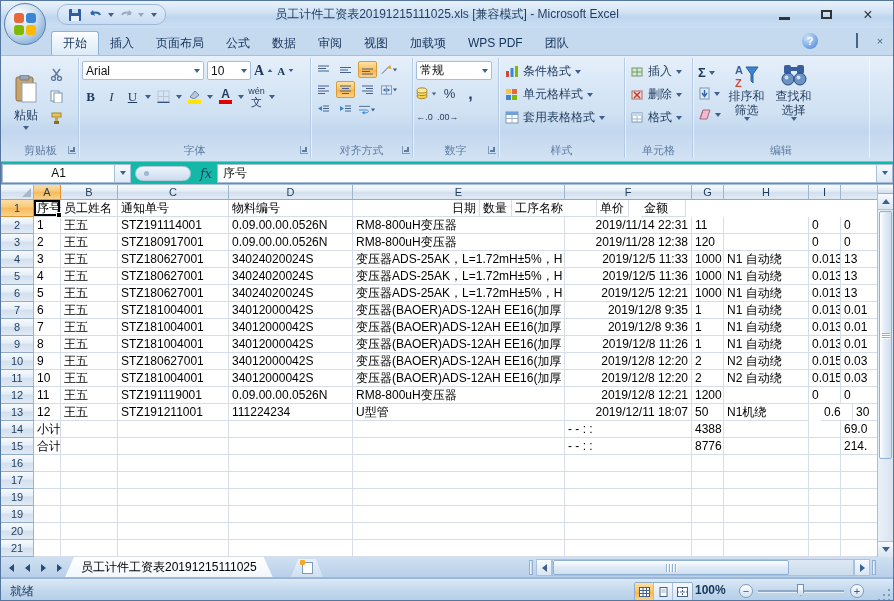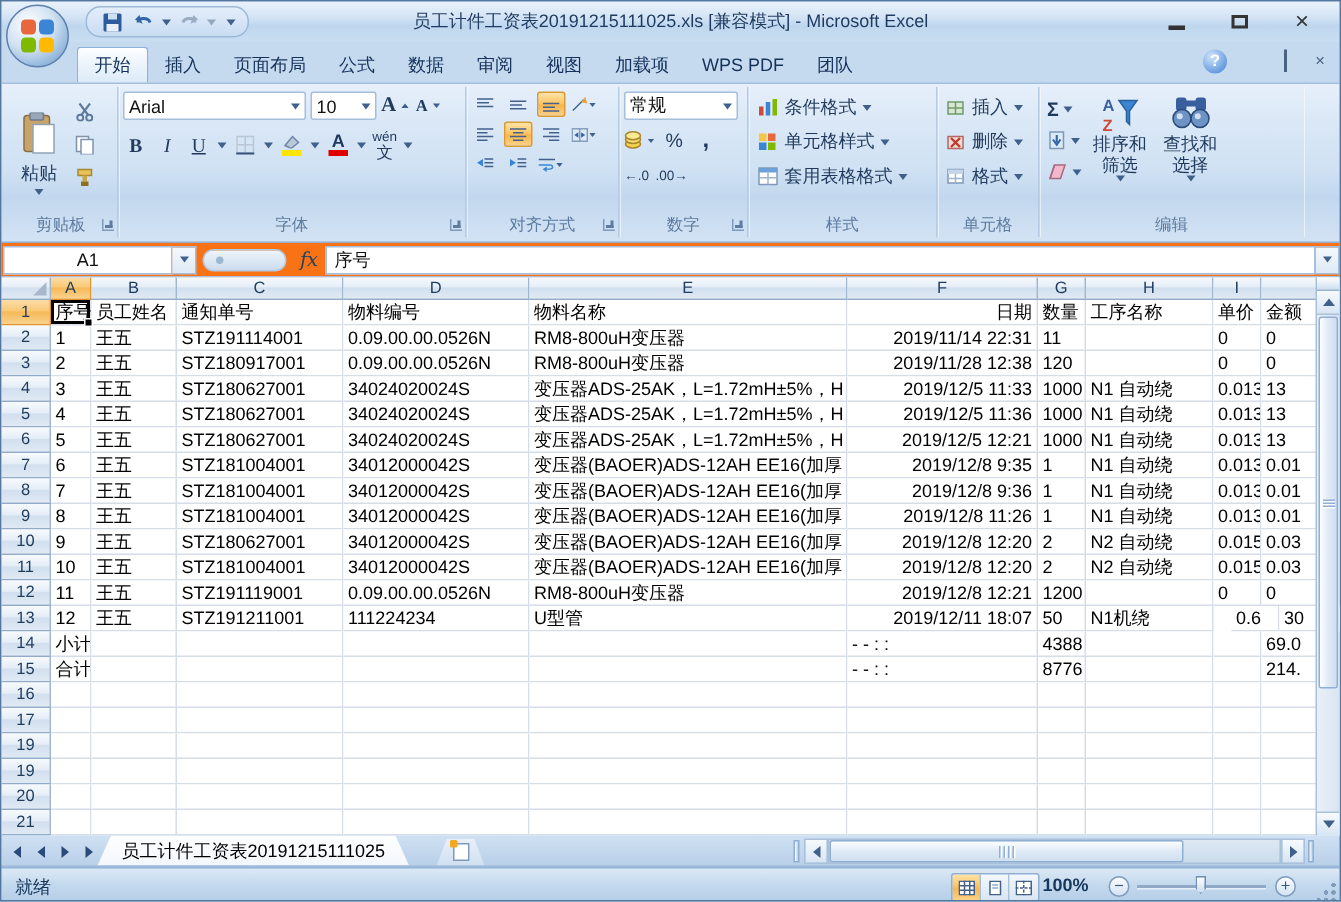--- a/index.html
+++ b/index.html
@@ -69,21 +69,21 @@
   .albtn.sel{background:linear-gradient(180deg,#fde3a7,#fbc565 45%,#f8b64e 55%,#fcd287);border-color:#d99a38;}
   .numcol{display:flex;flex-direction:column;width:78px;gap:4px;}
   .numrow{display:flex;gap:4px;align-items:center;}
   .stack{display:flex;flex-direction:column;justify-content:flex-start;gap:2px;}
   .srow{display:flex;align-items:center;gap:4px;font-size:12px;color:#1f3a5c;height:21px;padding:0 3px;border-radius:2px;}
   .bigbtn{display:flex;flex-direction:column;align-items:center;justify-content:flex-start;padding-top:2px;width:47px;font-size:12px;color:#1f3a5c;text-align:center;}
   .bigbtn .lbl{width:44px;word-break:break-all;line-height:14px;}
   .editing-left{display:flex;flex-direction:column;gap:2px;padding-top:2px;}
   .ebtn{display:flex;align-items:center;gap:3px;height:19px;padding:0 2px;font-size:13px;color:#1f3a5c;}
   
-  .formulabar{position:absolute;left:0;top:161px;width:100%;height:23px;background:#f97316;border-bottom:1px solid #a9c0da;
+  .formulabar{position:absolute;left:0;top:161px;width:100%;height:23px;background:#14b8a6;border-bottom:1px solid #a9c0da;
     display:flex;align-items:center;}
   .namebox{width:113px;height:19px;background:#fff;border:1px solid #a5bedb;margin-left:1px;display:flex;align-items:center;justify-content:center;font-size:12px;color:#111;}
   .nb-arrow{width:16px;height:19px;border:1px solid #a5bedb;border-left:none;background:linear-gradient(180deg,#f5f9fd,#dde9f5);display:flex;align-items:center;justify-content:center;}
   .nb-split{width:56px;height:15px;border-radius:8px;background:linear-gradient(180deg,#eef4fb,#ccdcee);border:1px solid #b3c9e0;margin:0 4px;position:relative;}
   .nb-split:after{content:"";position:absolute;left:8px;top:4px;width:5px;height:5px;border-radius:50%;background:#9fb8d2;}
   .fx{width:22px;text-align:center;font-family:"DejaVu Serif","Liberation Serif",serif;font-style:italic;font-size:13px;color:#26445f;}
   .fml{flex:1;height:19px;background:#fff;border:1px solid #a5bedb;border-right:none;display:flex;align-items:center;padding:0 5px;font-size:12px;color:#111;}
   .fml-chev{width:17px;height:19px;background:linear-gradient(180deg,#f5f9fd,#dde9f5);border:1px solid #a5bedb;display:flex;align-items:center;justify-content:center;}
   
   .grid{position:absolute;left:0;top:184px;width:894px;height:372px;background:#fff;overflow:hidden;}
@@ -612,26 +612,25 @@
         <div class="hcell" style="width: 85px;">H</div>
         <div class="hcell" style="width: 32px;">I</div>
         <div class="hcell" style="width: 45px;"></div>
       </div>
       <div class="grow">
         <div class="hcell rowh selhdr">1</div>
         <div class="gcell selcell" style="width: 27px;">序号</div>
         <div class="gcell" style="width: 57px;">员工姓名</div>
         <div class="gcell" style="width: 111px;">通知单号</div>
         <div class="gcell" style="width: 124px;">物料编号</div>
-        <div class="gcell" style="width: 212px;">物料名称</div>
         <div class="gcell ar" style="width: 127px;">日期</div>
         <div class="gcell" style="width: 32px;">数量</div>
         <div class="gcell" style="width: 85px;">工序名称</div>
         <div class="gcell" style="width: 32px;">单价</div>
-        <div class="gcell" style="width: 45px;">金额</div>
+        <div class="gcell" style="width: 45px; margin-left: 12px;">金额</div>
       </div>
       <div class="grow">
         <div class="hcell rowh">2</div>
         <div class="gcell" style="width: 27px;">1</div>
         <div class="gcell" style="width: 57px;">王五</div>
         <div class="gcell" style="width: 111px;">STZ191114001</div>
         <div class="gcell" style="width: 124px;">0.09.00.00.0526N</div>
         <div class="gcell" style="width: 212px;">RM8-800uH变压器</div>
         <div class="gcell ar" style="width: 127px;">2019/11/14 22:31</div>
         <div class="gcell" style="width: 32px;">11</div>

